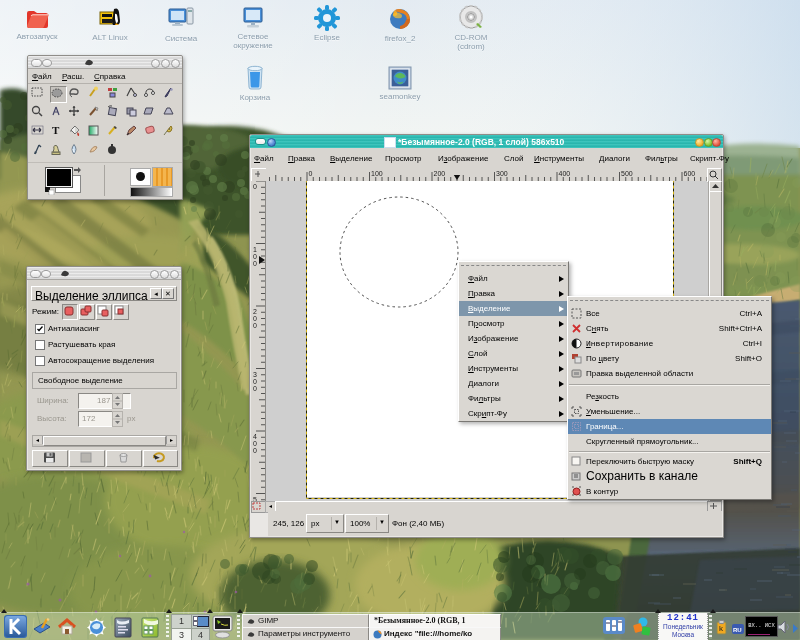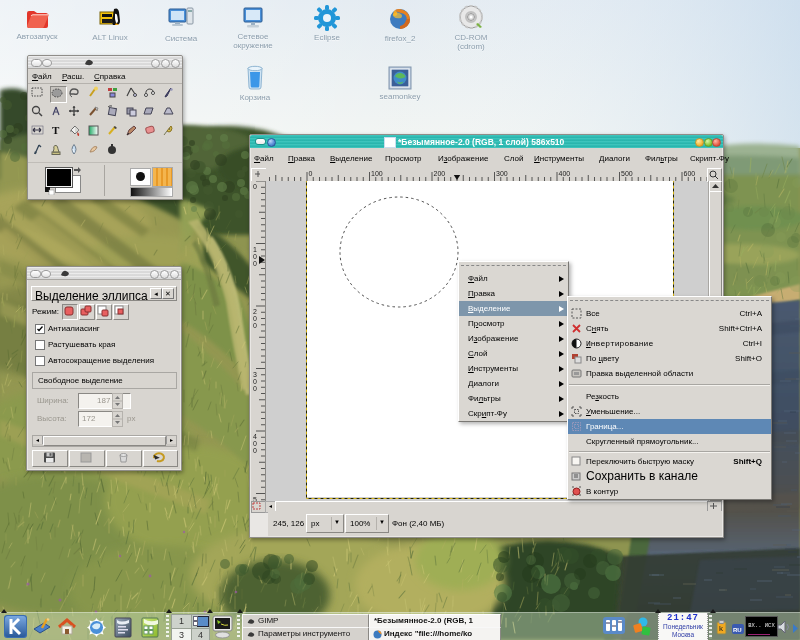--- a/index.html
+++ b/index.html
@@ -1990,21 +1990,21 @@
         <rect x="1" y="1" width="19" height="15" rx="2" fill="#e8e8e8" stroke="#888"></rect>
         <rect x="3" y="3" width="15" height="11" fill="#1a1a1a"></rect>
         <path d="M5,5 l4,2 -3,2Z" fill="#8ac820"></path>
         <path d="M9,9 q4,2 7,1" stroke="#d8d840" fill="none"></path>
         <ellipse cx="10.5" cy="20" rx="7" ry="3" fill="#e0e0e0" stroke="#999"></ellipse>
       </svg></div>
     <div style="position:absolute;left:237px;top:2px;width:4px;height:24px;background:repeating-linear-gradient(180deg,rgba(255,255,255,.85) 0 2px,rgba(160,185,150,.4) 2px 4px);width:3px;"></div>
     <div style="position:absolute;left:242px;top:1px;width:125px;height:13px;background:#d5d2cd;border:1px solid #f8f8f8;border-right-color:#8a8884;border-bottom-color:#8a8884;font-size:8px;color:#111;overflow:hidden;white-space:nowrap;"><svg width="10" height="9" viewBox="0 0 12 9" style="margin:2px 2px 0 3px;float:left;">
         <path d="M2,6 Q4,1 7,2 Q10,3 10,5 Q8,8 5,7 Q3,7 2,6Z" fill="#3a3a3a"></path>
       </svg><span style="line-height:12px;">GIMP</span></div>
-    <div style="position:absolute;left:369px;top:1px;width:130px;height:13px;background:#f6f5f3;border:1px solid #fff;border-right-color:#8a8884;border-bottom-color:#8a8884;font-size:8px;font-weight:bold;color:#111;overflow:hidden;white-space:nowrap;"><span style="line-height:12px;padding-left:4px;">*Безымянное-2.0 (RGB, 1</span></div>
+    <div style="position:absolute;left:369px;top:1px;width:130px;height:13px;background:#f6f5f3;border:1px solid #fff;border-right-color:#8a8884;border-bottom-color:#8a8884;font-size:8px;font-weight:bold;color:#111;overflow:hidden;white-space:nowrap;"><span style="line-height:12px;padding-left:4px;font-family:Liberation Serif, serif;">*Безымянное-2.0 (RGB, 1</span></div>
     <div style="position:absolute;left:242px;top:14px;width:125px;height:13px;background:#d5d2cd;border:1px solid #f8f8f8;border-right-color:#8a8884;border-bottom-color:#8a8884;font-size:8px;color:#111;overflow:hidden;white-space:nowrap;"><svg width="10" height="9" viewBox="0 0 12 9" style="margin:2px 2px 0 3px;float:left;">
         <path d="M2,6 Q4,1 7,2 Q10,3 10,5 Q8,8 5,7 Q3,7 2,6Z" fill="#3a3a3a"></path>
       </svg><span style="line-height:12px;">Параметры инструменто</span></div>
     <div style="position:absolute;left:369px;top:14px;width:130px;height:13px;background:#f4f3f1;border:1px solid #f8f8f8;border-right-color:#8a8884;border-bottom-color:#8a8884;font-size:8px;font-weight:bold;color:#111;overflow:hidden;white-space:nowrap;"><svg width="9" height="9" style="margin:2px 2px 0 3px;float:left;">
         <circle cx="4.5" cy="4.5" r="4" fill="#3d7bbf"></circle>
         <path d="M4.5,0.5 A4,4 0 0,1 8.5,4.5 Q6,3 4.5,0.5Z" fill="#f59324"></path>
       </svg><span style="line-height:12px;">Индекс "file:///home/ko</span></div>
     <div style="position:absolute;left:603px;top:4px;width:22px;height:17px;"><svg width="22" height="17">
         <rect x="0" y="0" width="22" height="17" rx="3" fill="#5a8ac8"></rect>
         <g fill="#fff">
@@ -2015,21 +2015,21 @@
         <g stroke="#335" stroke-width="1">
           <path d="M3,6 h4 M9,9 h4 M15,5 h4"></path>
         </g>
       </svg></div>
     <div style="position:absolute;left:632px;top:4px;width:20px;height:20px;"><svg width="20" height="20">
         <circle cx="11" cy="5" r="4.5" fill="#30b8e8"></circle>
         <rect x="2" y="7" width="8" height="8" rx="1" fill="#f08020" transform="rotate(-15 6 11)"></rect>
         <rect x="10" y="10" width="8" height="8" rx="1" fill="#30c040" transform="rotate(10 14 14)"></rect>
       </svg></div>
     <div style="position:absolute;left:658px;top:0px;width:48px;height:28px;background:#f8f8f6;border-left:1px dotted #999;border-right:1px dotted #999;text-align:center;">
-      <div style="font-family:'Liberation Mono',monospace;font-size:9px;font-weight:bold;color:#2233cc;line-height:10px;letter-spacing:1px;">21:47</div>
+      <div style="font-family:'Liberation Mono',monospace;font-size:9px;font-weight:bold;color:#2233cc;line-height:10px;letter-spacing:1px;">12:41</div>
       <div style="font-size:6.5px;color:#3340a8;line-height:8px;">Понедельник</div>
       <div style="font-size:6.5px;color:#3340a8;line-height:8px;">Москва</div>
     </div>
     <div style="position:absolute;left:709px;top:2px;width:4px;height:24px;background:repeating-linear-gradient(180deg,rgba(255,255,255,.85) 0 2px,rgba(160,185,150,.4) 2px 4px);width:3px;"></div>
     <div style="position:absolute;left:716px;top:7px;width:11px;height:15px;"><svg width="11" height="15">
         <rect x="1" y="2" width="9" height="12" rx="1" fill="#f0a820" stroke="#885"></rect>
         <rect x="3" y="0.5" width="5" height="3" rx="1" fill="#ccc" stroke="#888"></rect>
         <text x="3" y="11" font-size="8" fill="#222" font-family="Liberation Sans">k</text>
       </svg></div>
     <div style="position:absolute;left:732px;top:7px;width:12px;height:10px;"><svg width="12" height="10">

